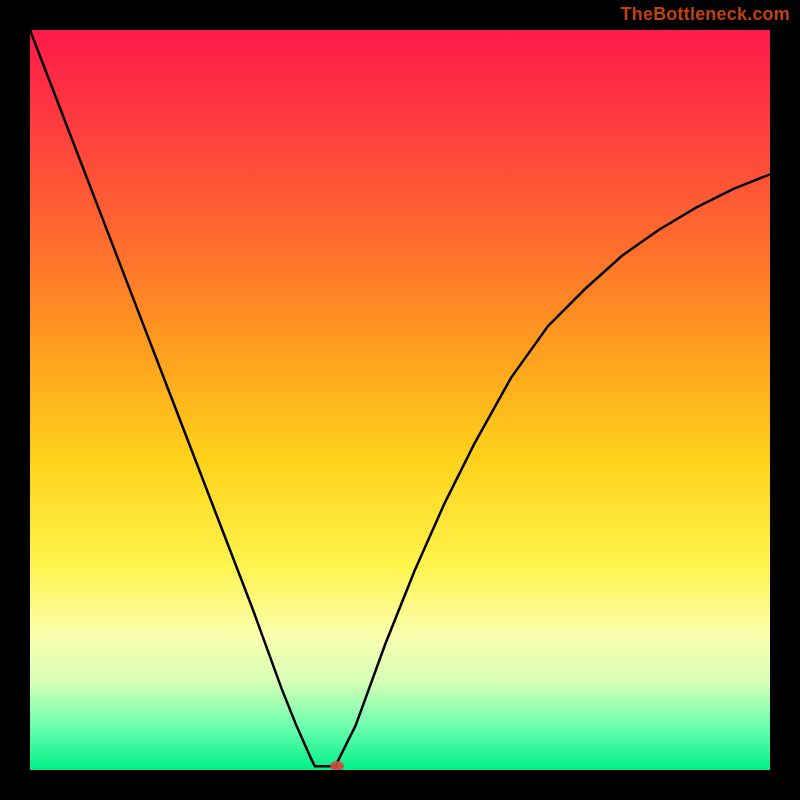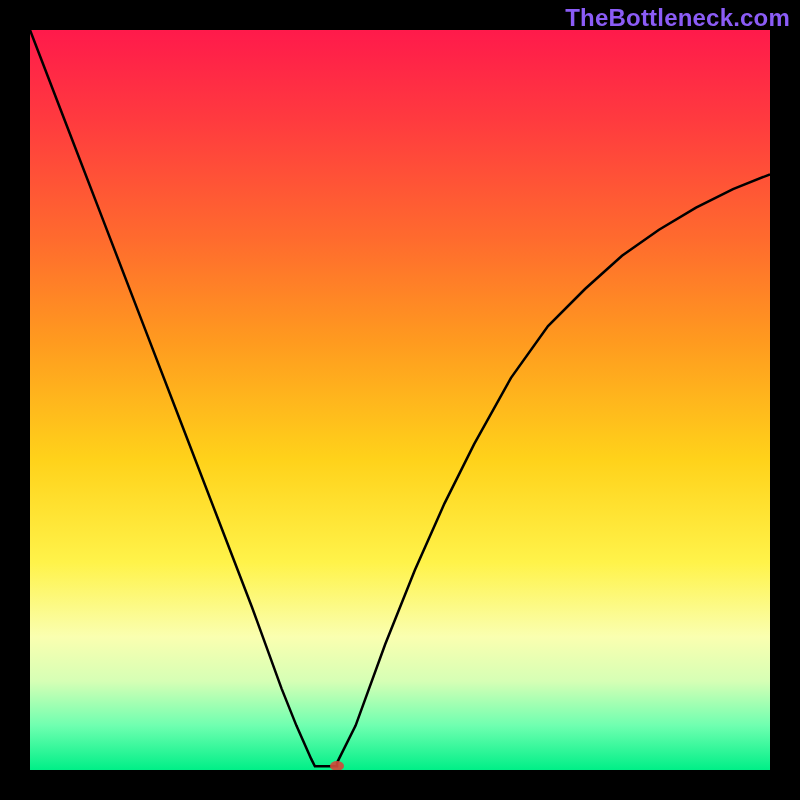--- a/index.html
+++ b/index.html
@@ -14,22 +14,22 @@
   .frame {
     position: relative;
     width: 800px;
     height: 800px;
     background: #000;
   }
   .watermark {
     position: absolute;
     top: 4px;
     right: 10px;
-    color: #8b5cf6;
-    font-size: 24px;
+    color: #c2410c;
+    font-size: 18px;
     font-weight: 600;
     letter-spacing: 0.2px;
     z-index: 5;
   }
   .plot-area {
     position: absolute;
     left: 30px;
     top: 30px;
     width: 740px;
     height: 740px;

